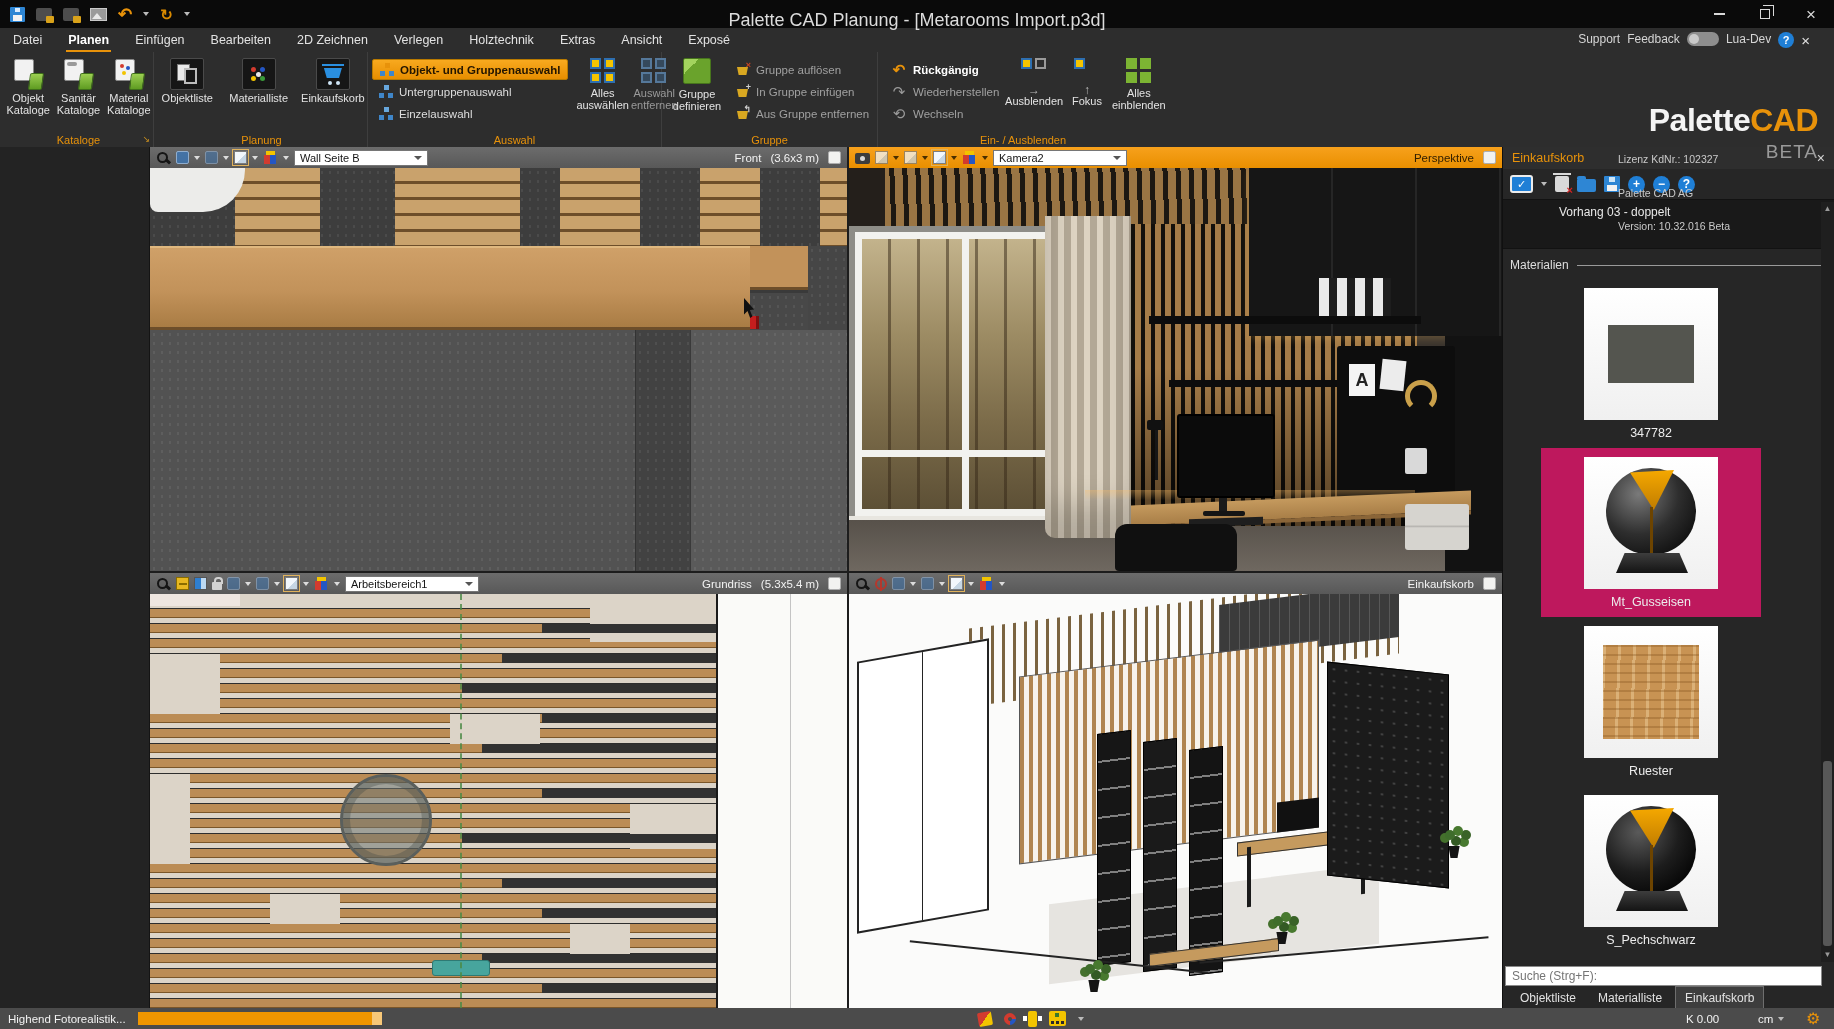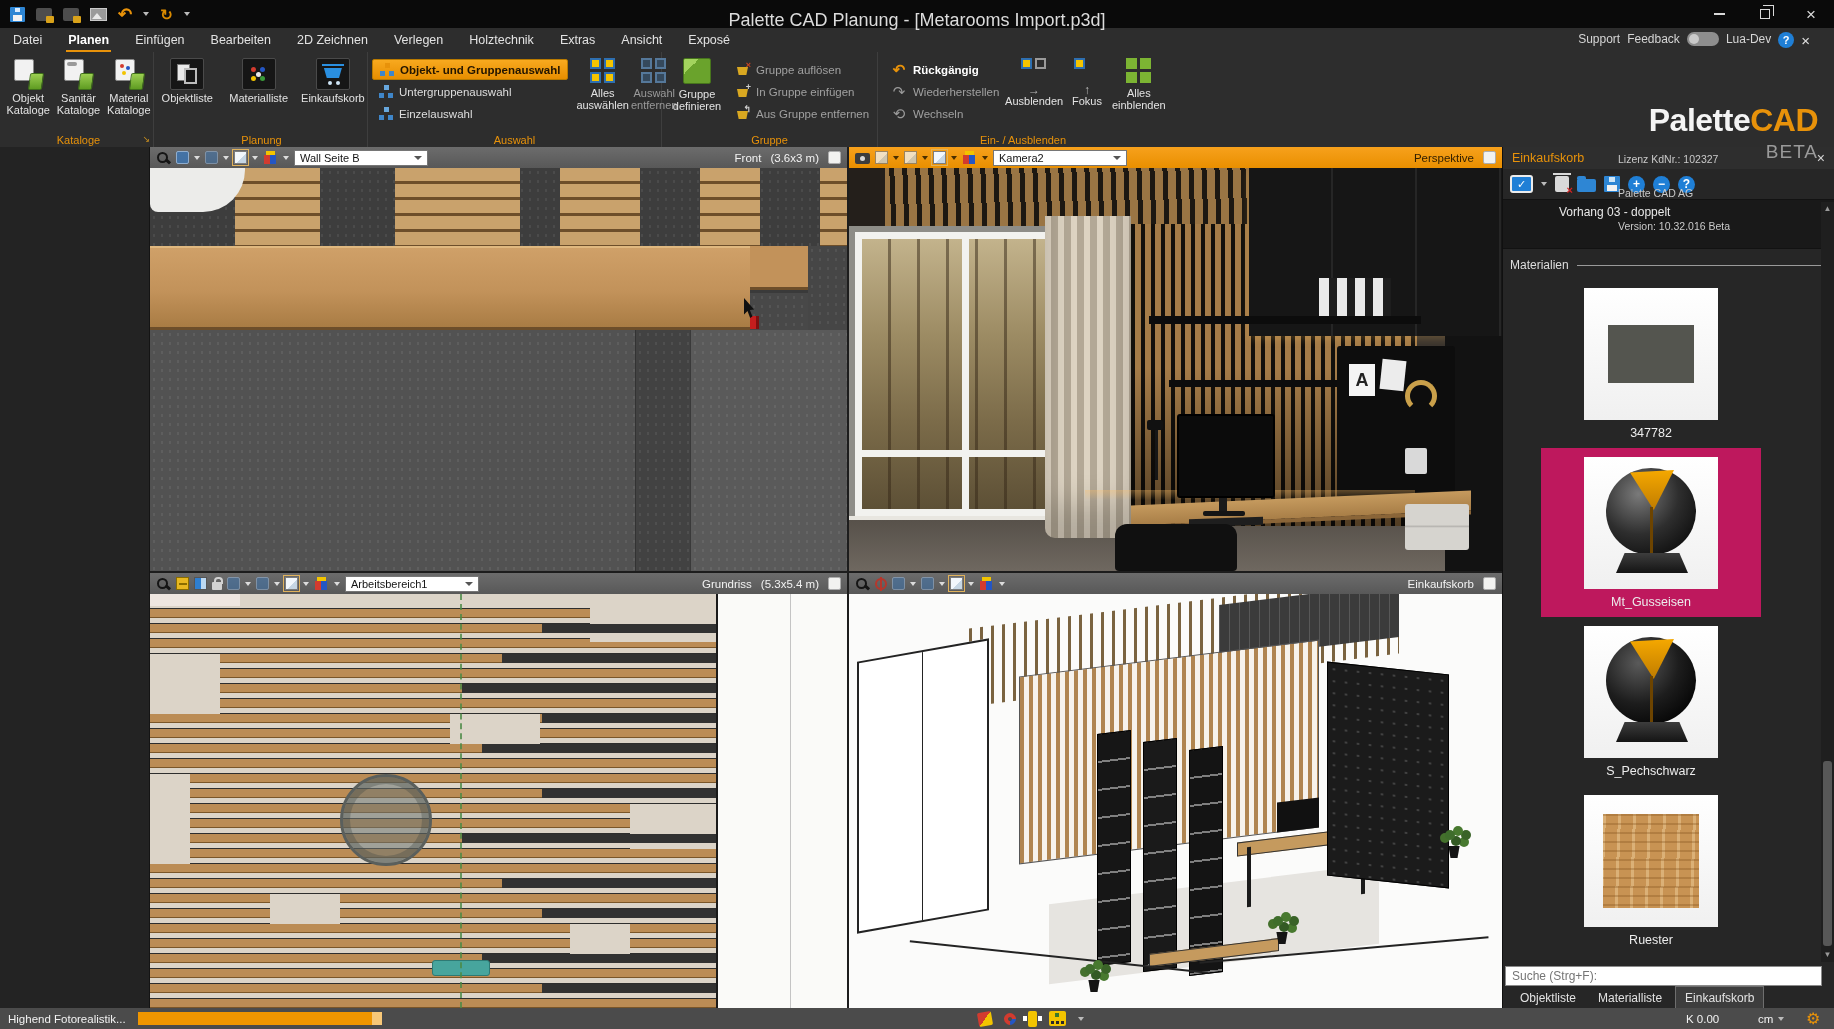--- a/index.html
+++ b/index.html
@@ -692,35 +692,35 @@
               <span class="sph"></span>
               <span class="wedge"></span>
               <span class="drip"></span>
               <span class="sbase"></span>
             </div>
         </div>
         <div class="mat-label">Mt_Gusseisen</div>
       </div>
       <div class="mat">
         <div class="thumb">
+            <div class="t-wood"></div>
+          </div>
+        <div class="mat-label">Ruester</div>
+      </div>
+      <div class="mat">
+        <div class="thumb">
           <div class="t-sph">
               <span class="sph dark"></span>
               <span class="wedge"></span>
               <span class="drip"></span>
               <span class="sbase"></span>
             </div>
         </div>
         <div class="mat-label">S_Pechschwarz</div>
       </div>
-      <div class="mat">
-        <div class="thumb">
-            <div class="t-wood"></div>
-          </div>
-        <div class="mat-label">Ruester</div>
-      </div>
     </div>
     <div class="rp-scroll">
       <div class="rp-arrow" style="top:0">▲</div>
       <div class="rp-thumbbar"></div>
       <div class="rp-arrow" style="bottom:0">▼</div>
     </div>
     <input class="rp-search" placeholder="Suche (Strg+F):" style="">
     <div class="rp-tabs">
       <span class="rp-tab">Objektliste</span>
       <span class="rp-tab">Materialliste</span>

